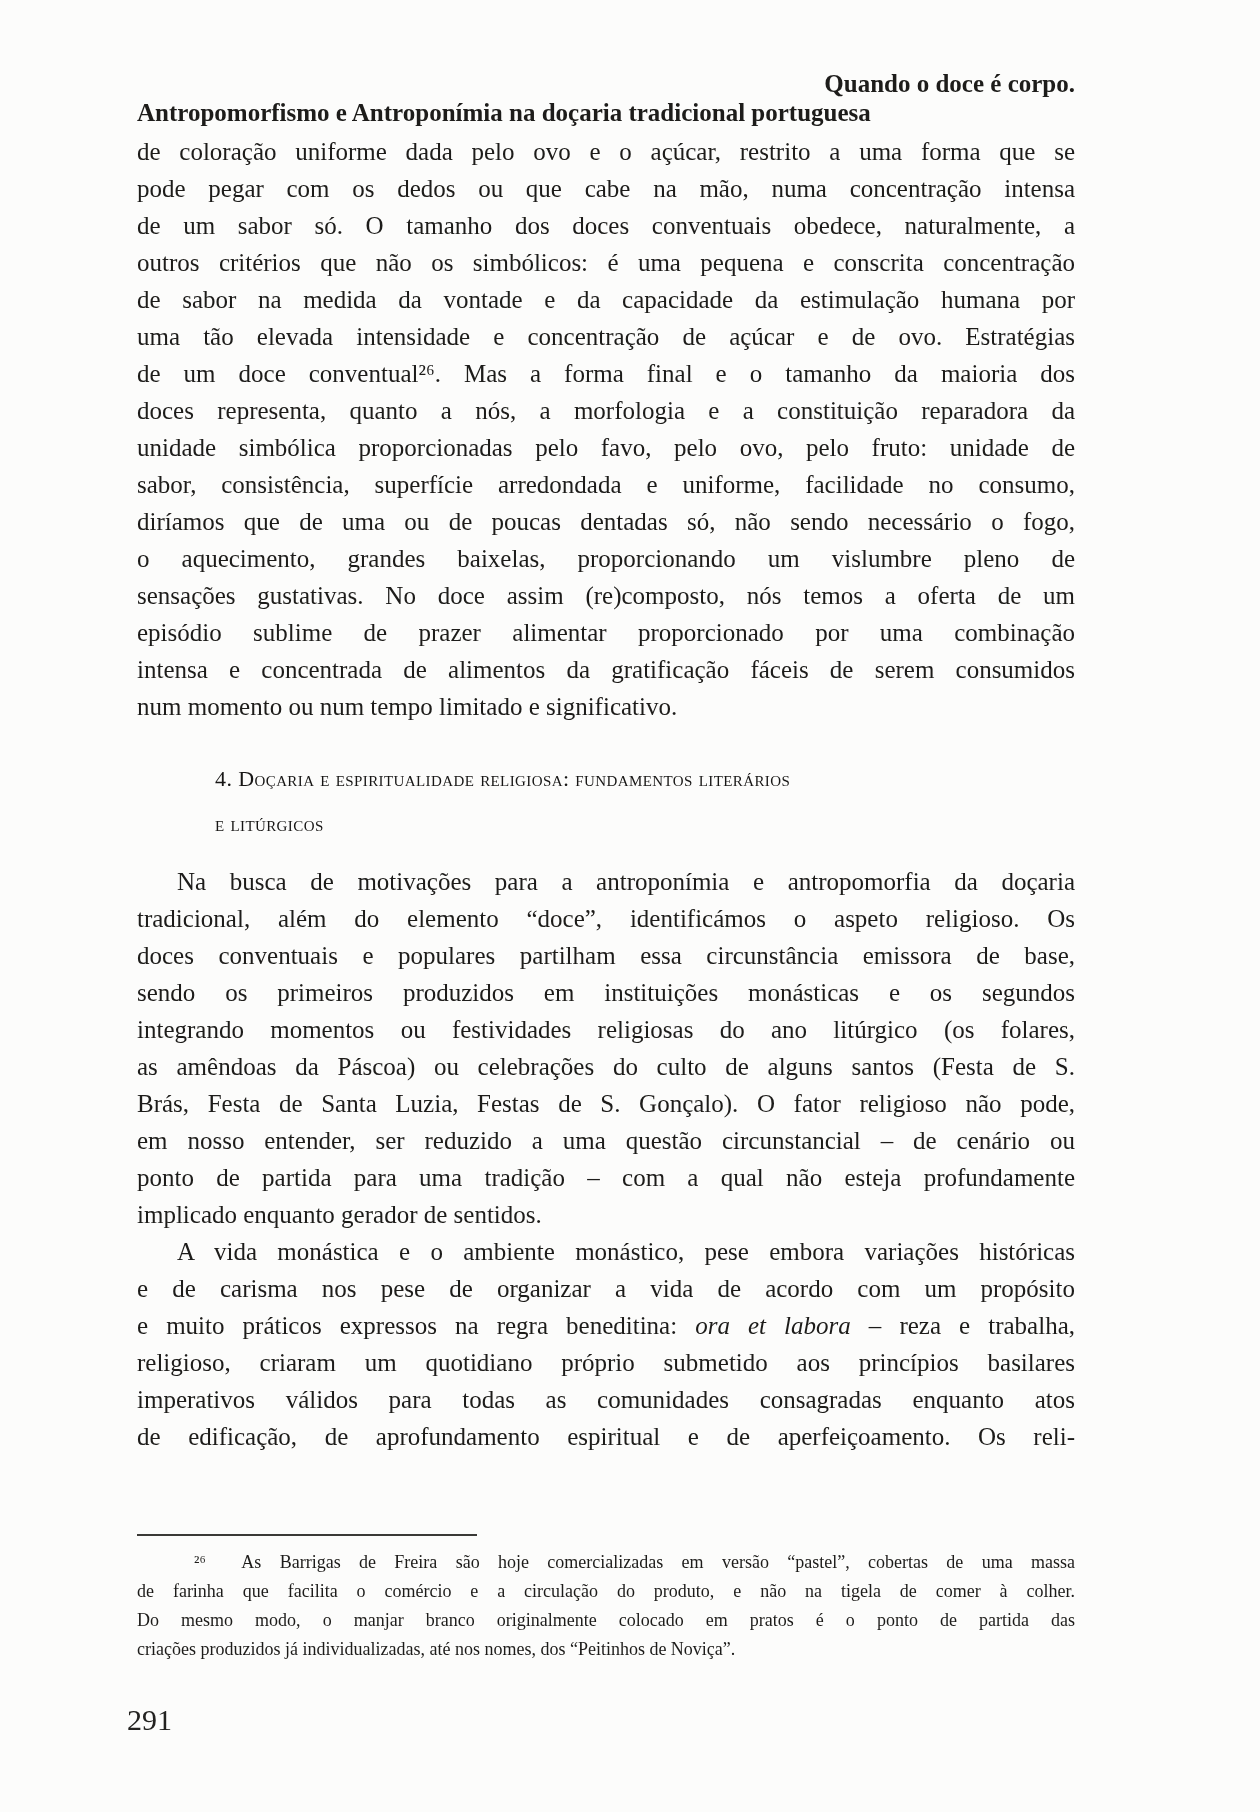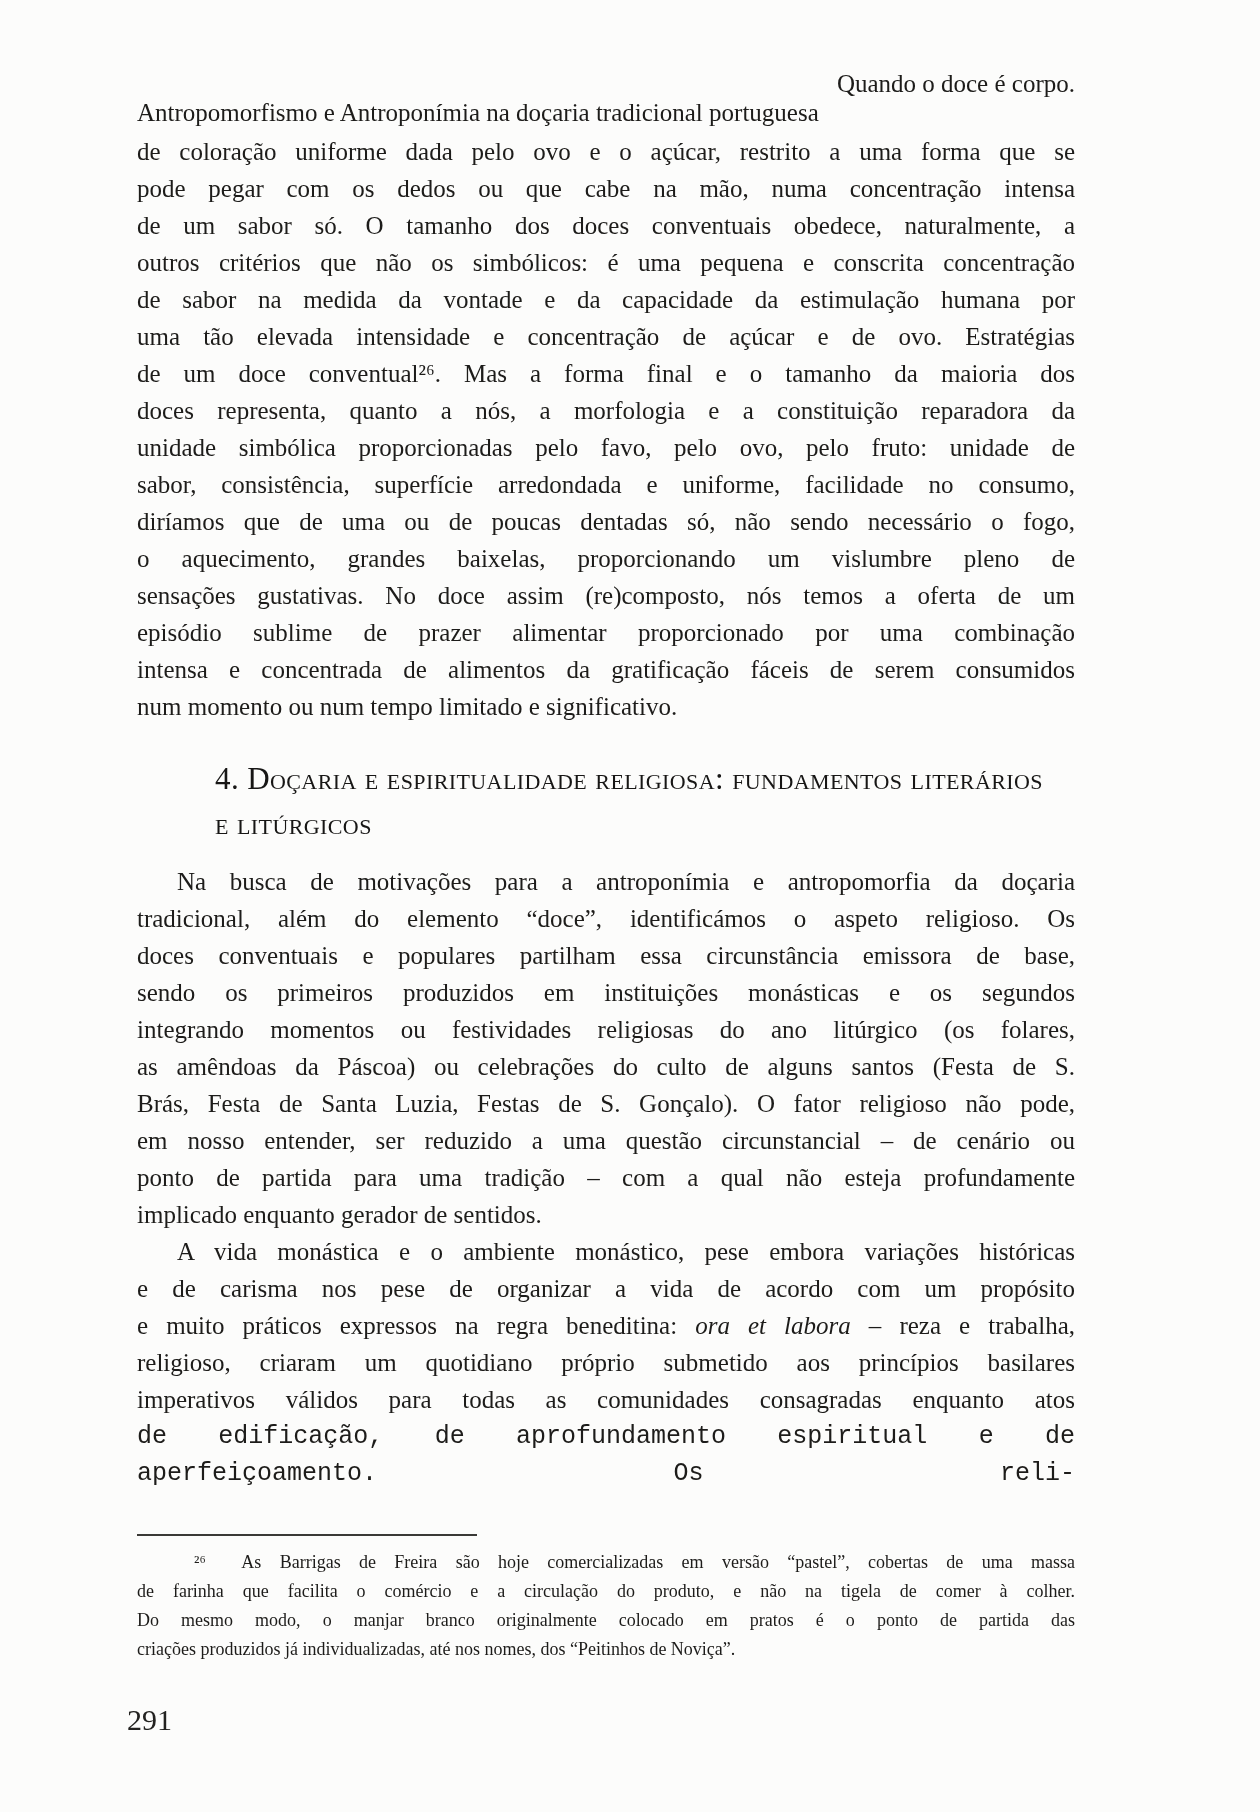--- a/index.html
+++ b/index.html
@@ -21,46 +21,47 @@
     position: absolute;
     top: 69px;
     left: 137px;
     width: 938px;
     font-size: 25px;
     line-height: 29px;
   }
   .running-header .tline {
     text-align-last: right;
     white-space: nowrap;
+    font-weight: bold;
   }
 
   
   .content {
     position: absolute;
     left: 137px;
     top: 133px;
     width: 938px;
     font-size: 25px;
     line-height: 37px;
   }
   .tline {
     text-align: justify;
     text-align-last: justify;
   }
   .tline.last { text-align-last: left; }
-  [data-justify-all] .tline.last { text-align-last: justify; font-family: Liberation Mono, monospace; }
+  [data-justify-all] .tline.last { text-align-last: justify; }
   .paragraph .tline.findent { text-indent: 40px; }
 
   
   .section-heading {
     margin-top: 31px;
     margin-bottom: 17px;
     padding-left: 78px;
     font-variant: small-caps;
-    font-size: 31px;
+    font-size: 22px;
     line-height: 45px;
     letter-spacing: 0.4px;
     color: #171615;
   }
   .section-heading .tline {
     text-align: left;
     text-align-last: left;
     white-space: nowrap;
   }
 

